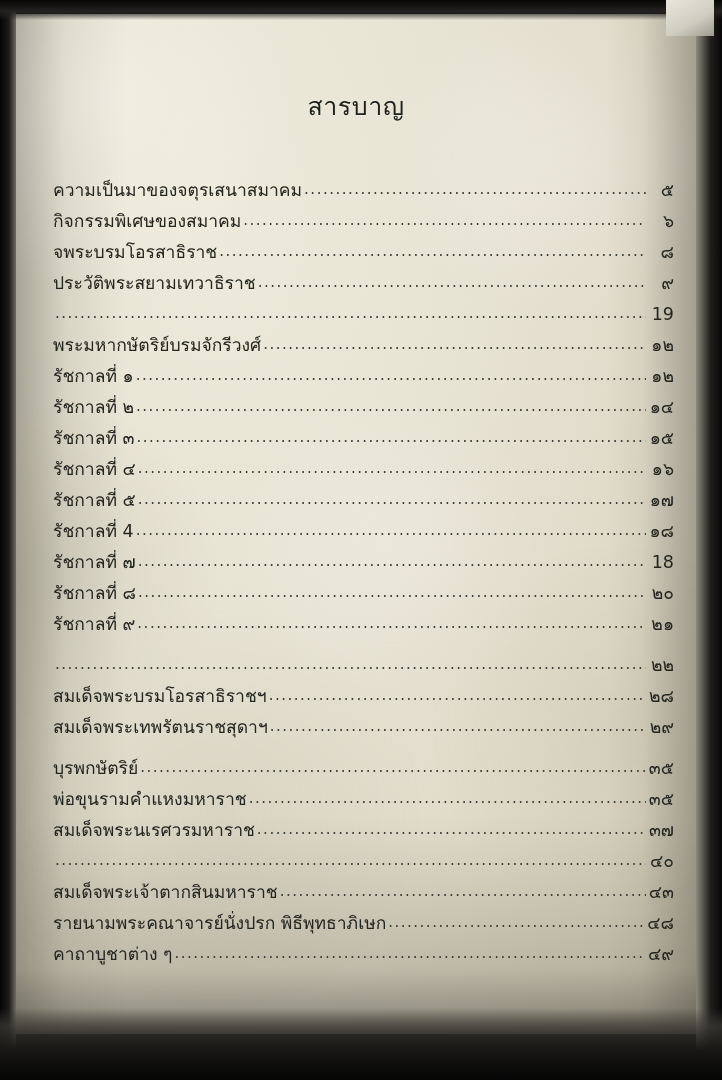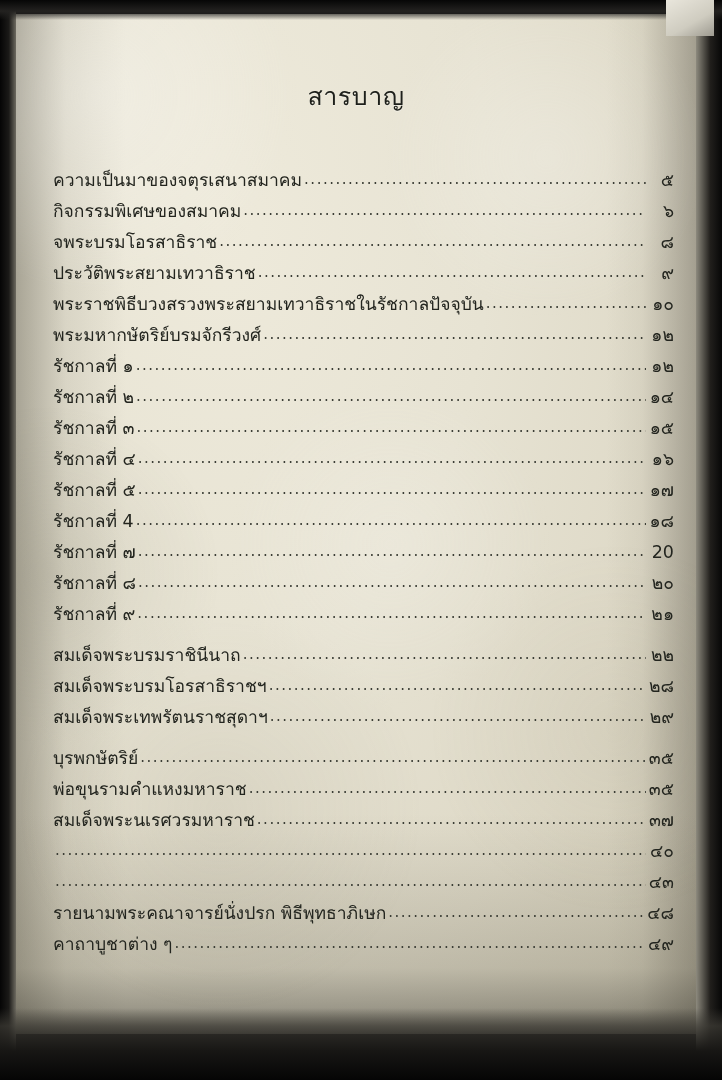--- a/index.html
+++ b/index.html
@@ -107,21 +107,21 @@
       radial-gradient(circle at 55% 52%, rgba(255,255,255,0.30) 0%, rgba(255,255,255,0) 25%),
       radial-gradient(circle at 30% 78%, rgba(140,134,112,0.25) 0%, rgba(140,134,112,0) 22%),
       radial-gradient(circle at 88% 70%, rgba(150,144,120,0.22) 0%, rgba(150,144,120,0) 20%),
       radial-gradient(circle at 5% 55%, rgba(120,116,96,0.28) 0%, rgba(120,116,96,0) 20%);
     pointer-events: none;
   }
 
   .content {
     position: absolute;
     left: 16px;
-    top: 14px;
+    top: 24px;
     width: 680px;
     height: 1020px;
     z-index: 10;
     color: #23251f;
   }
 
   .doc-title {
     text-align: center;
     font-family: "DejaVu Sans", sans-serif;
     font-size: 25px;
@@ -202,23 +202,22 @@
           <span class="toc-label">จพระบรมโอรสาธิราช</span>
           <span class="toc-dots">................................................................................................................................</span>
           <span class="toc-page">๘</span>
         </div>
         <div class="toc-entry">
           <span class="toc-label">ประวัติพระสยามเทวาธิราช</span>
           <span class="toc-dots">................................................................................................................................</span>
           <span class="toc-page">๙</span>
         </div>
         <div class="toc-entry">
-          <span class="toc-label">พระราชพิธีบวงสรวงพระสยามเทวาธิราชในรัชกาลปัจจุบัน</span>
-          <span class="toc-dots">................................................................................................................................</span>
-          <span class="toc-page">๑๐</span>
+          <span class="toc-dots">................................................................................................................................</span>
+          <span class="toc-page">19</span>
         </div>
         <div class="toc-entry">
           <span class="toc-label">พระมหากษัตริย์บรมจักรีวงศ์</span>
           <span class="toc-dots">................................................................................................................................</span>
           <span class="toc-page">๑๒</span>
         </div>
         <div class="toc-entry">
           <span class="toc-label">รัชกาลที่ ๑</span>
           <span class="toc-dots">................................................................................................................................</span>
           <span class="toc-page">๑๒</span>
@@ -244,34 +243,33 @@
           <span class="toc-page">๑๗</span>
         </div>
         <div class="toc-entry">
           <span class="toc-label">รัชกาลที่ 4</span>
           <span class="toc-dots">................................................................................................................................</span>
           <span class="toc-page">๑๘</span>
         </div>
         <div class="toc-entry">
           <span class="toc-label">รัชกาลที่ ๗</span>
           <span class="toc-dots">................................................................................................................................</span>
-          <span class="toc-page">20</span>
+          <span class="toc-page">18</span>
         </div>
         <div class="toc-entry">
           <span class="toc-label">รัชกาลที่ ๘</span>
           <span class="toc-dots">................................................................................................................................</span>
           <span class="toc-page">๒๐</span>
         </div>
         <div class="toc-entry">
           <span class="toc-label">รัชกาลที่ ๙</span>
           <span class="toc-dots">................................................................................................................................</span>
           <span class="toc-page">๒๑</span>
         </div>
         <div class="toc-entry gap-before">
-          <span class="toc-label">สมเด็จพระบรมราชินีนาถ</span>
           <span class="toc-dots">................................................................................................................................</span>
           <span class="toc-page">๒๒</span>
         </div>
         <div class="toc-entry">
           <span class="toc-label">สมเด็จพระบรมโอรสาธิราชฯ</span>
           <span class="toc-dots">................................................................................................................................</span>
           <span class="toc-page">๒๘</span>
         </div>
         <div class="toc-entry">
           <span class="toc-label">สมเด็จพระเทพรัตนราชสุดาฯ</span>
@@ -291,20 +289,21 @@
         <div class="toc-entry">
           <span class="toc-label">สมเด็จพระนเรศวรมหาราช</span>
           <span class="toc-dots">................................................................................................................................</span>
           <span class="toc-page">๓๗</span>
         </div>
         <div class="toc-entry">
           <span class="toc-dots">................................................................................................................................</span>
           <span class="toc-page">๔๐</span>
         </div>
         <div class="toc-entry">
+          <span class="toc-label">สมเด็จพระเจ้าตากสินมหาราช</span>
           <span class="toc-dots">................................................................................................................................</span>
           <span class="toc-page">๔๓</span>
         </div>
         <div class="toc-entry">
           <span class="toc-label">รายนามพระคณาจารย์นั่งปรก พิธีพุทธาภิเษก</span>
           <span class="toc-dots">................................................................................................................................</span>
           <span class="toc-page">๔๘</span>
         </div>
         <div class="toc-entry">
           <span class="toc-label">คาถาบูชาต่าง ๆ</span>

